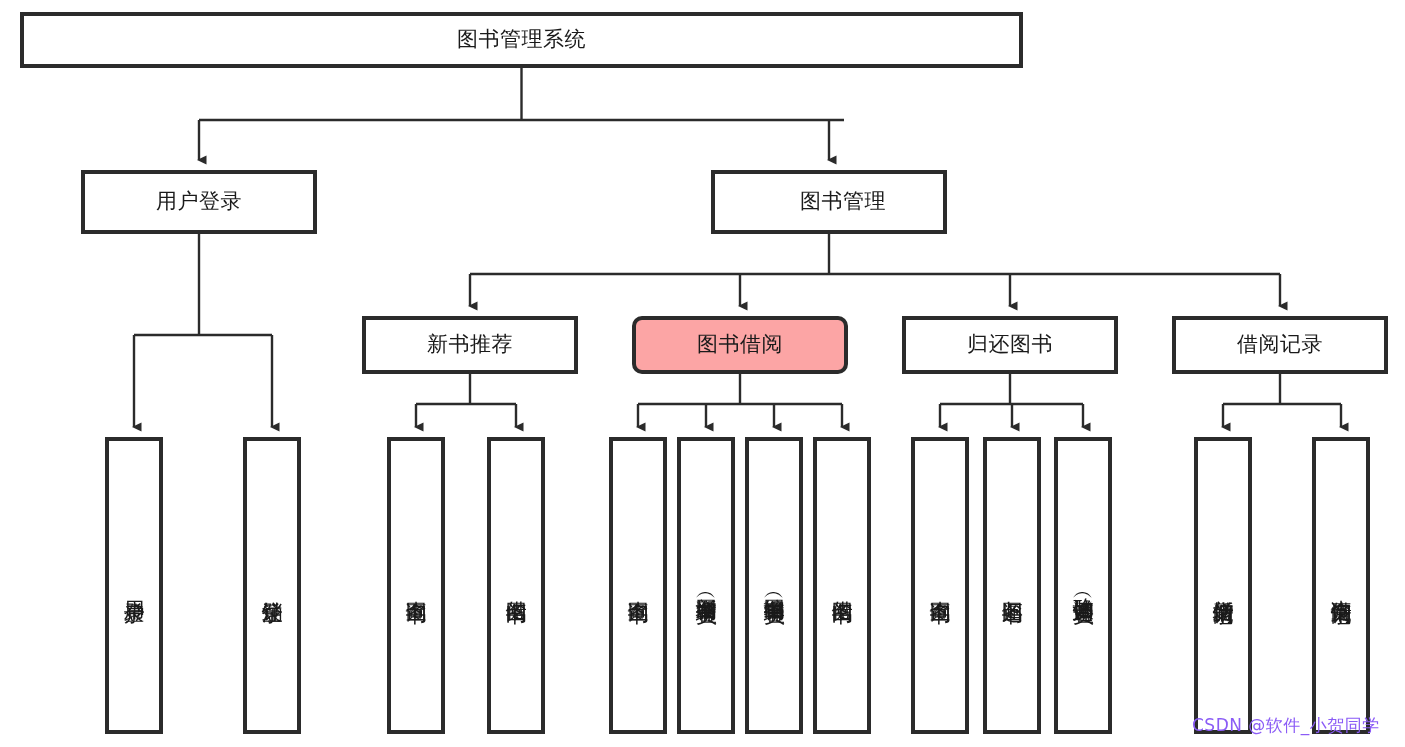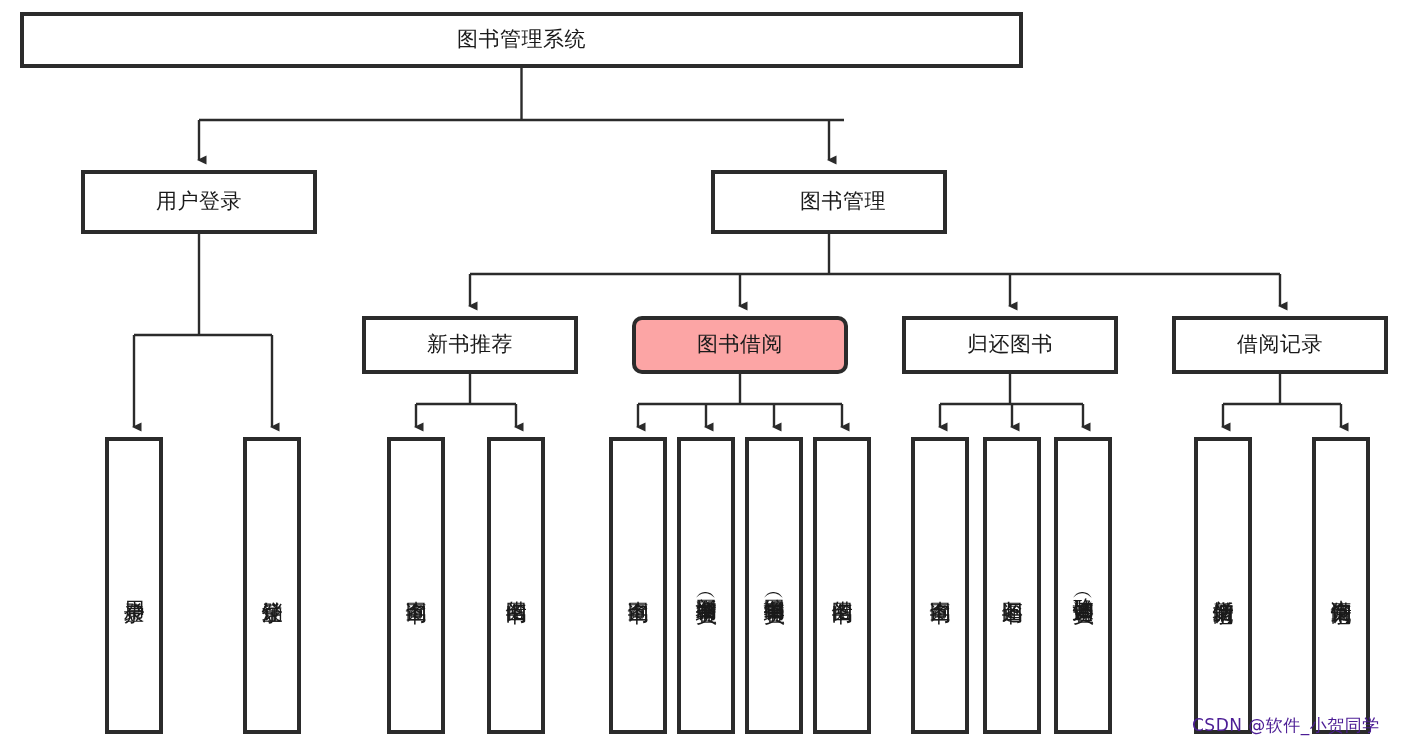--- a/index.html
+++ b/index.html
@@ -190,15 +190,15 @@
   <div class="node node-v" style="left: 1054px; top: 437px; width: 58px; height: 297px; border-color: rgb(43, 43, 43); background: rgb(255, 255, 255); color: rgb(26, 26, 26);">
     <span>确认归还（管理员）</span>
   </div>
   <div class="node node-v" style="left: 1194px; top: 437px; width: 58px; height: 297px; border-color: rgb(43, 43, 43); background: rgb(255, 255, 255); color: rgb(26, 26, 26);">
     <span>新增借阅记录</span>
   </div>
   <div class="node node-v" style="left: 1312px; top: 437px; width: 58px; height: 297px; border-color: rgb(43, 43, 43); background: rgb(255, 255, 255); color: rgb(26, 26, 26);">
     <span>查询借阅记录</span>
   </div>
 
-  <div class="watermark" style="left: 1192px; top: 714px; color: #4c1d95;">CSDN @软件_小贺同学</div>
+  <div class="watermark" style="left: 1192px; top: 714px; color: #8b5cf6;">CSDN @软件_小贺同学</div>
 
 </div>
 
 </body></html>

